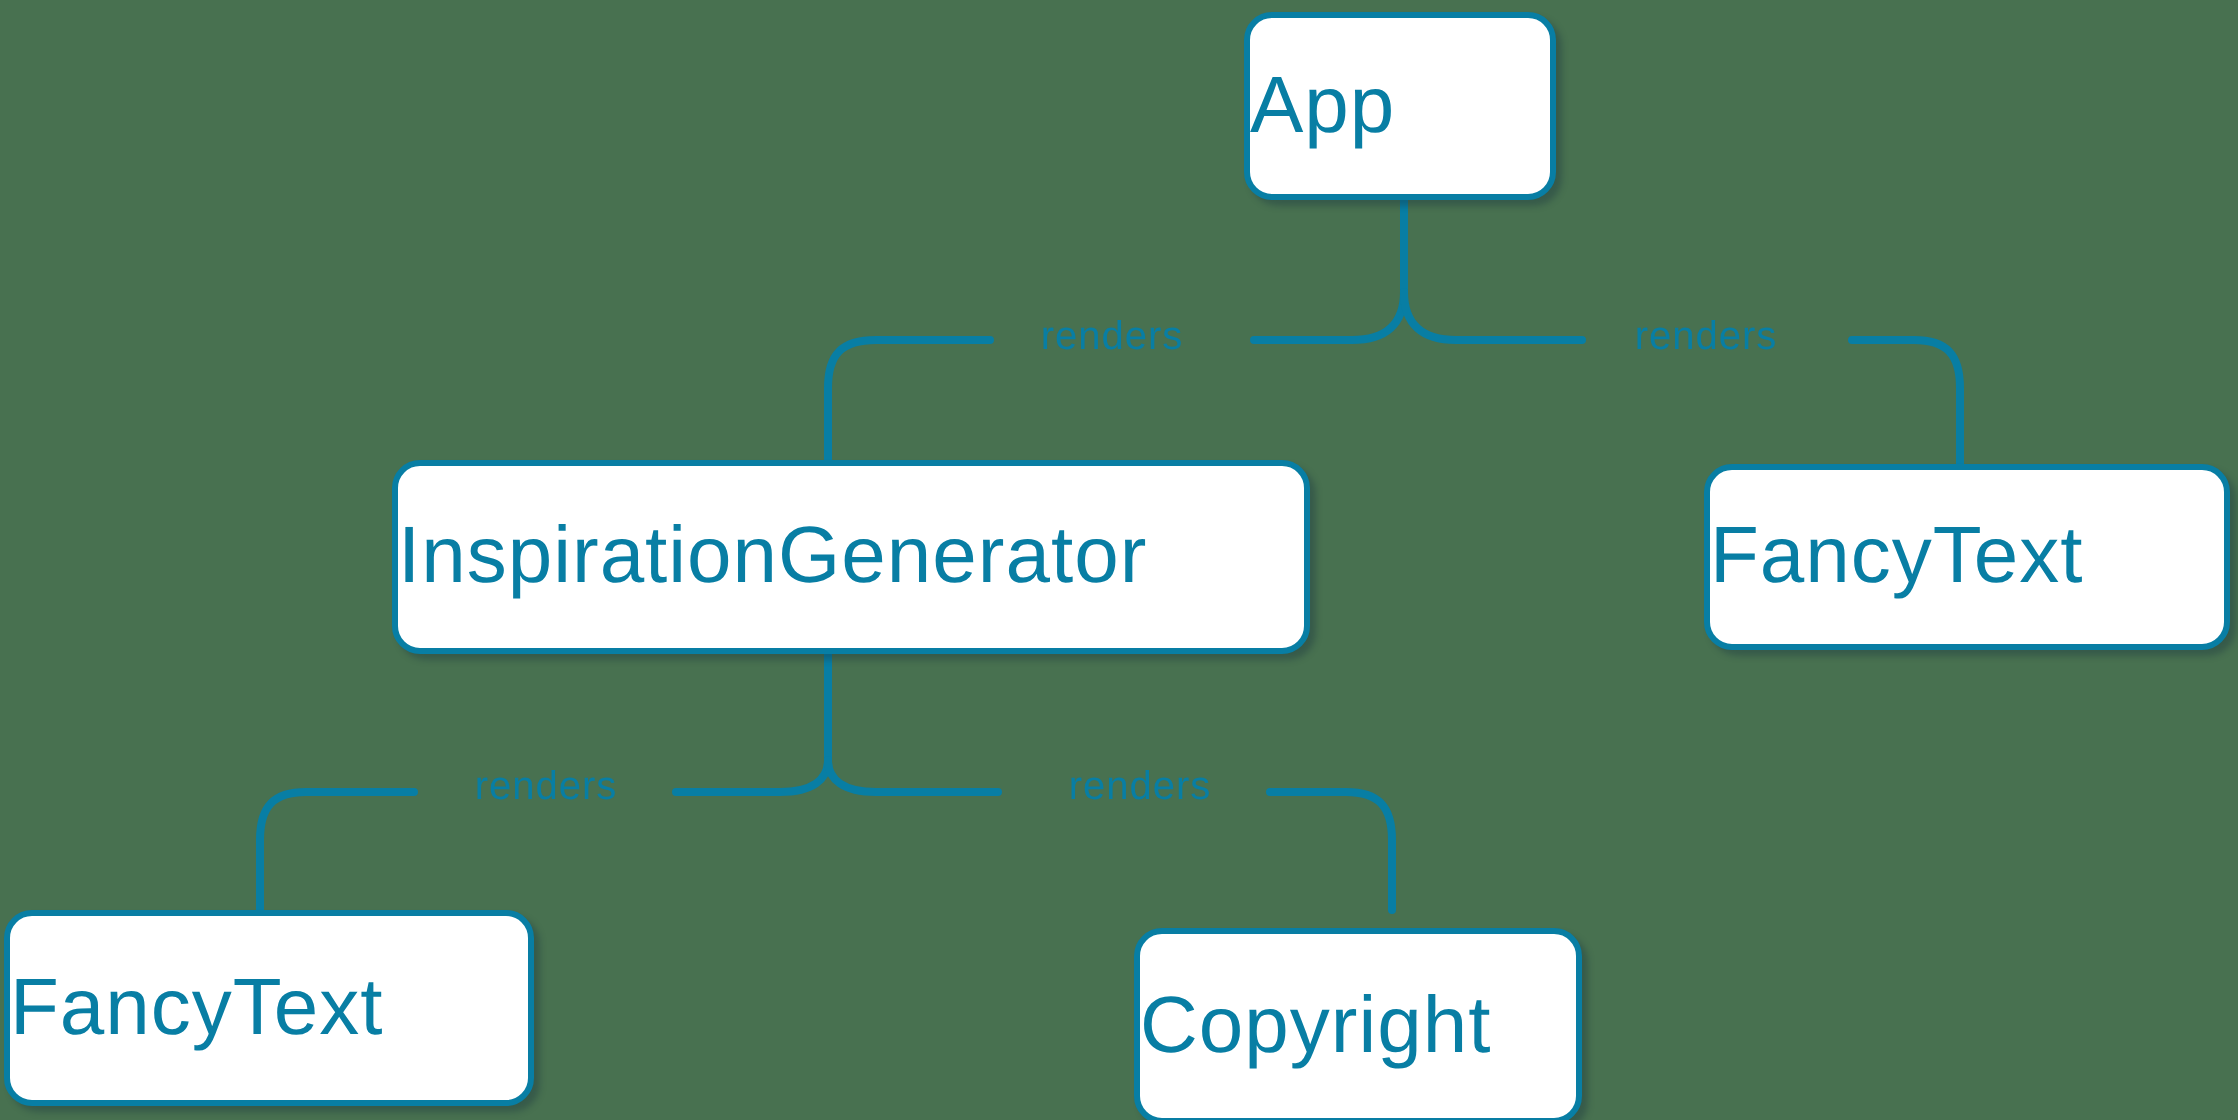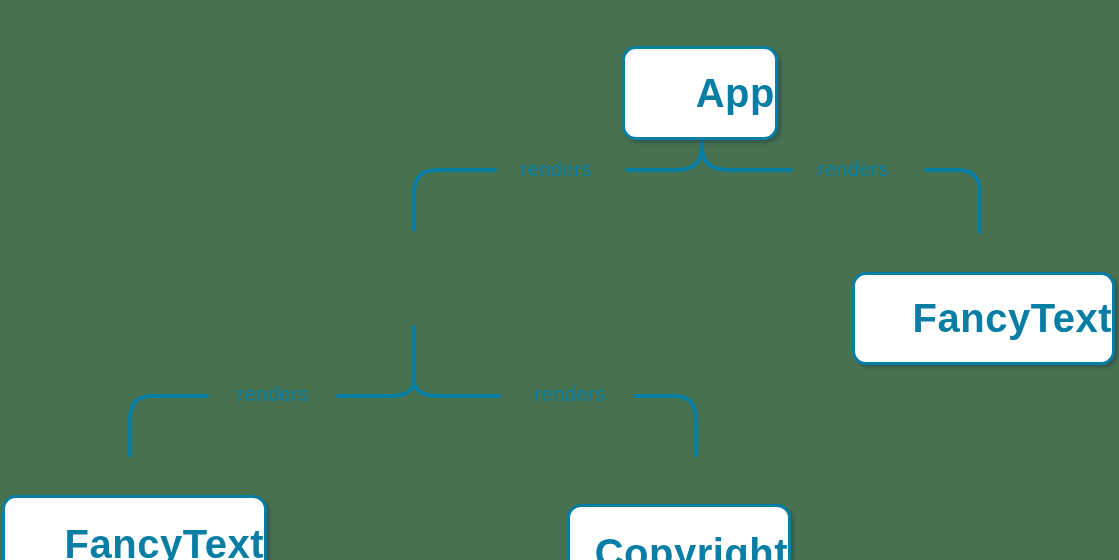--- a/index.html
+++ b/index.html
@@ -31,31 +31,30 @@
   .connectors path {
     fill: none;
     stroke: var(--accent);
     stroke-width: 4;
     stroke-linecap: round;
   }
   .node {
     position: absolute;
     display: flex;
     align-items: center;
-    justify-content: flex-end;
+    justify-content: flex-start;
     background: var(--box-fill);
     border: 3.5px solid var(--accent);
     border-radius: 14px;
     box-shadow: 3px 3px 3px rgba(22, 48, 64, 0.35);
     color: var(--accent);
     font-size: 40px;
-    font-weight: 700;
+    font-weight: 400;
     letter-spacing: 0.5px;
     white-space: nowrap;
-    margin-top: 40px;
   }
   .node-app        { left: 622px; top: 6px;   width: 156px; height: 94px; }
   .node-inspiration{ left: 196px; top: 230px; width: 459px; height: 97px; }
   .node-fancy-r    { left: 852px; top: 232px; width: 263px; height: 93px; }
   .node-fancy-l    { left: 2px;   top: 455px; width: 265px; height: 98px; }
   .node-copyright  { left: 567px; top: 464px; width: 224px; height: 98px; }
   .edge-label {
     position: absolute;
     transform: translate(-50%, -50%);
     color: var(--accent);
@@ -90,20 +89,23 @@
     <path d="M207,396 H153 C137,396 130,403 130,420 V455"></path>
 
     <path d="M414,380 C414,390 422,396 438,396 H499"></path>
     <path d="M635,396 H673 C689,396 696,403 696,420 V455"></path>
   </svg>
 
   <div class="node node-app">
     <span>App</span>
   </div>
 
+  <div class="node node-inspiration">
+    <span>InspirationGenerator</span>
+  </div>
 
   <div class="node node-fancy-r">
     <span>FancyText</span>
   </div>
 
   <div class="node node-fancy-l">
     <span>FancyText</span>
   </div>
 
   <div class="node node-copyright">

